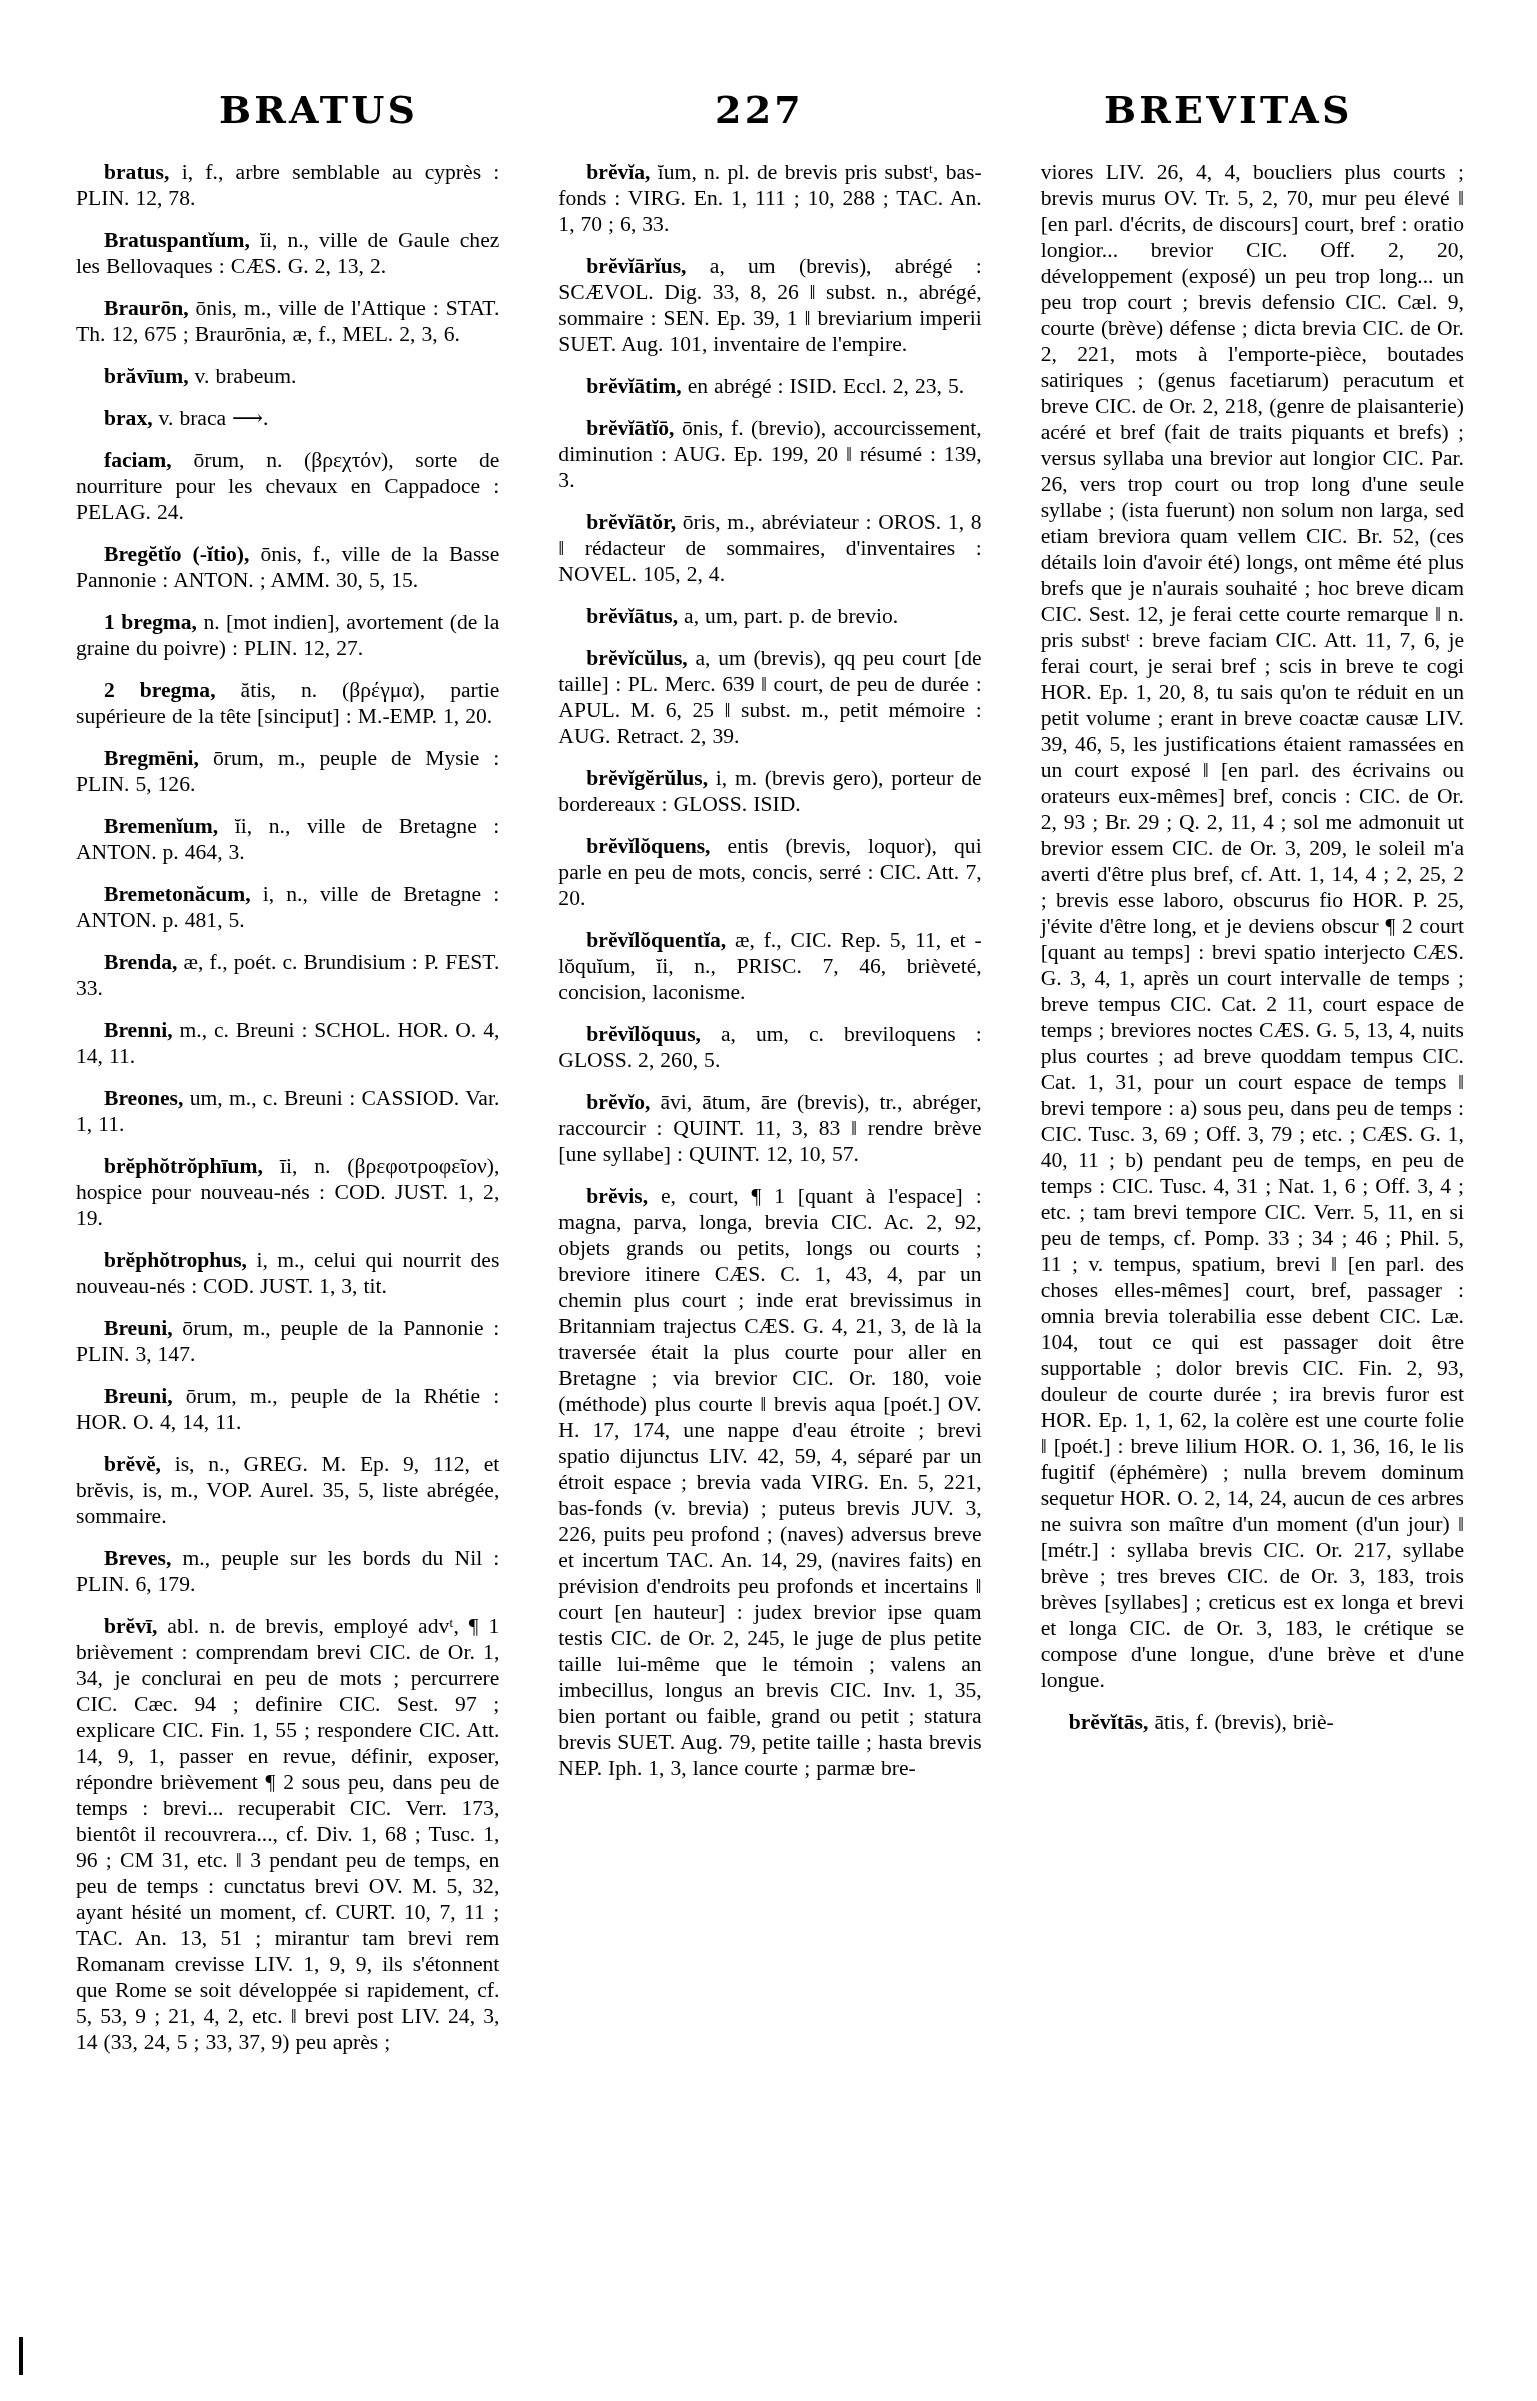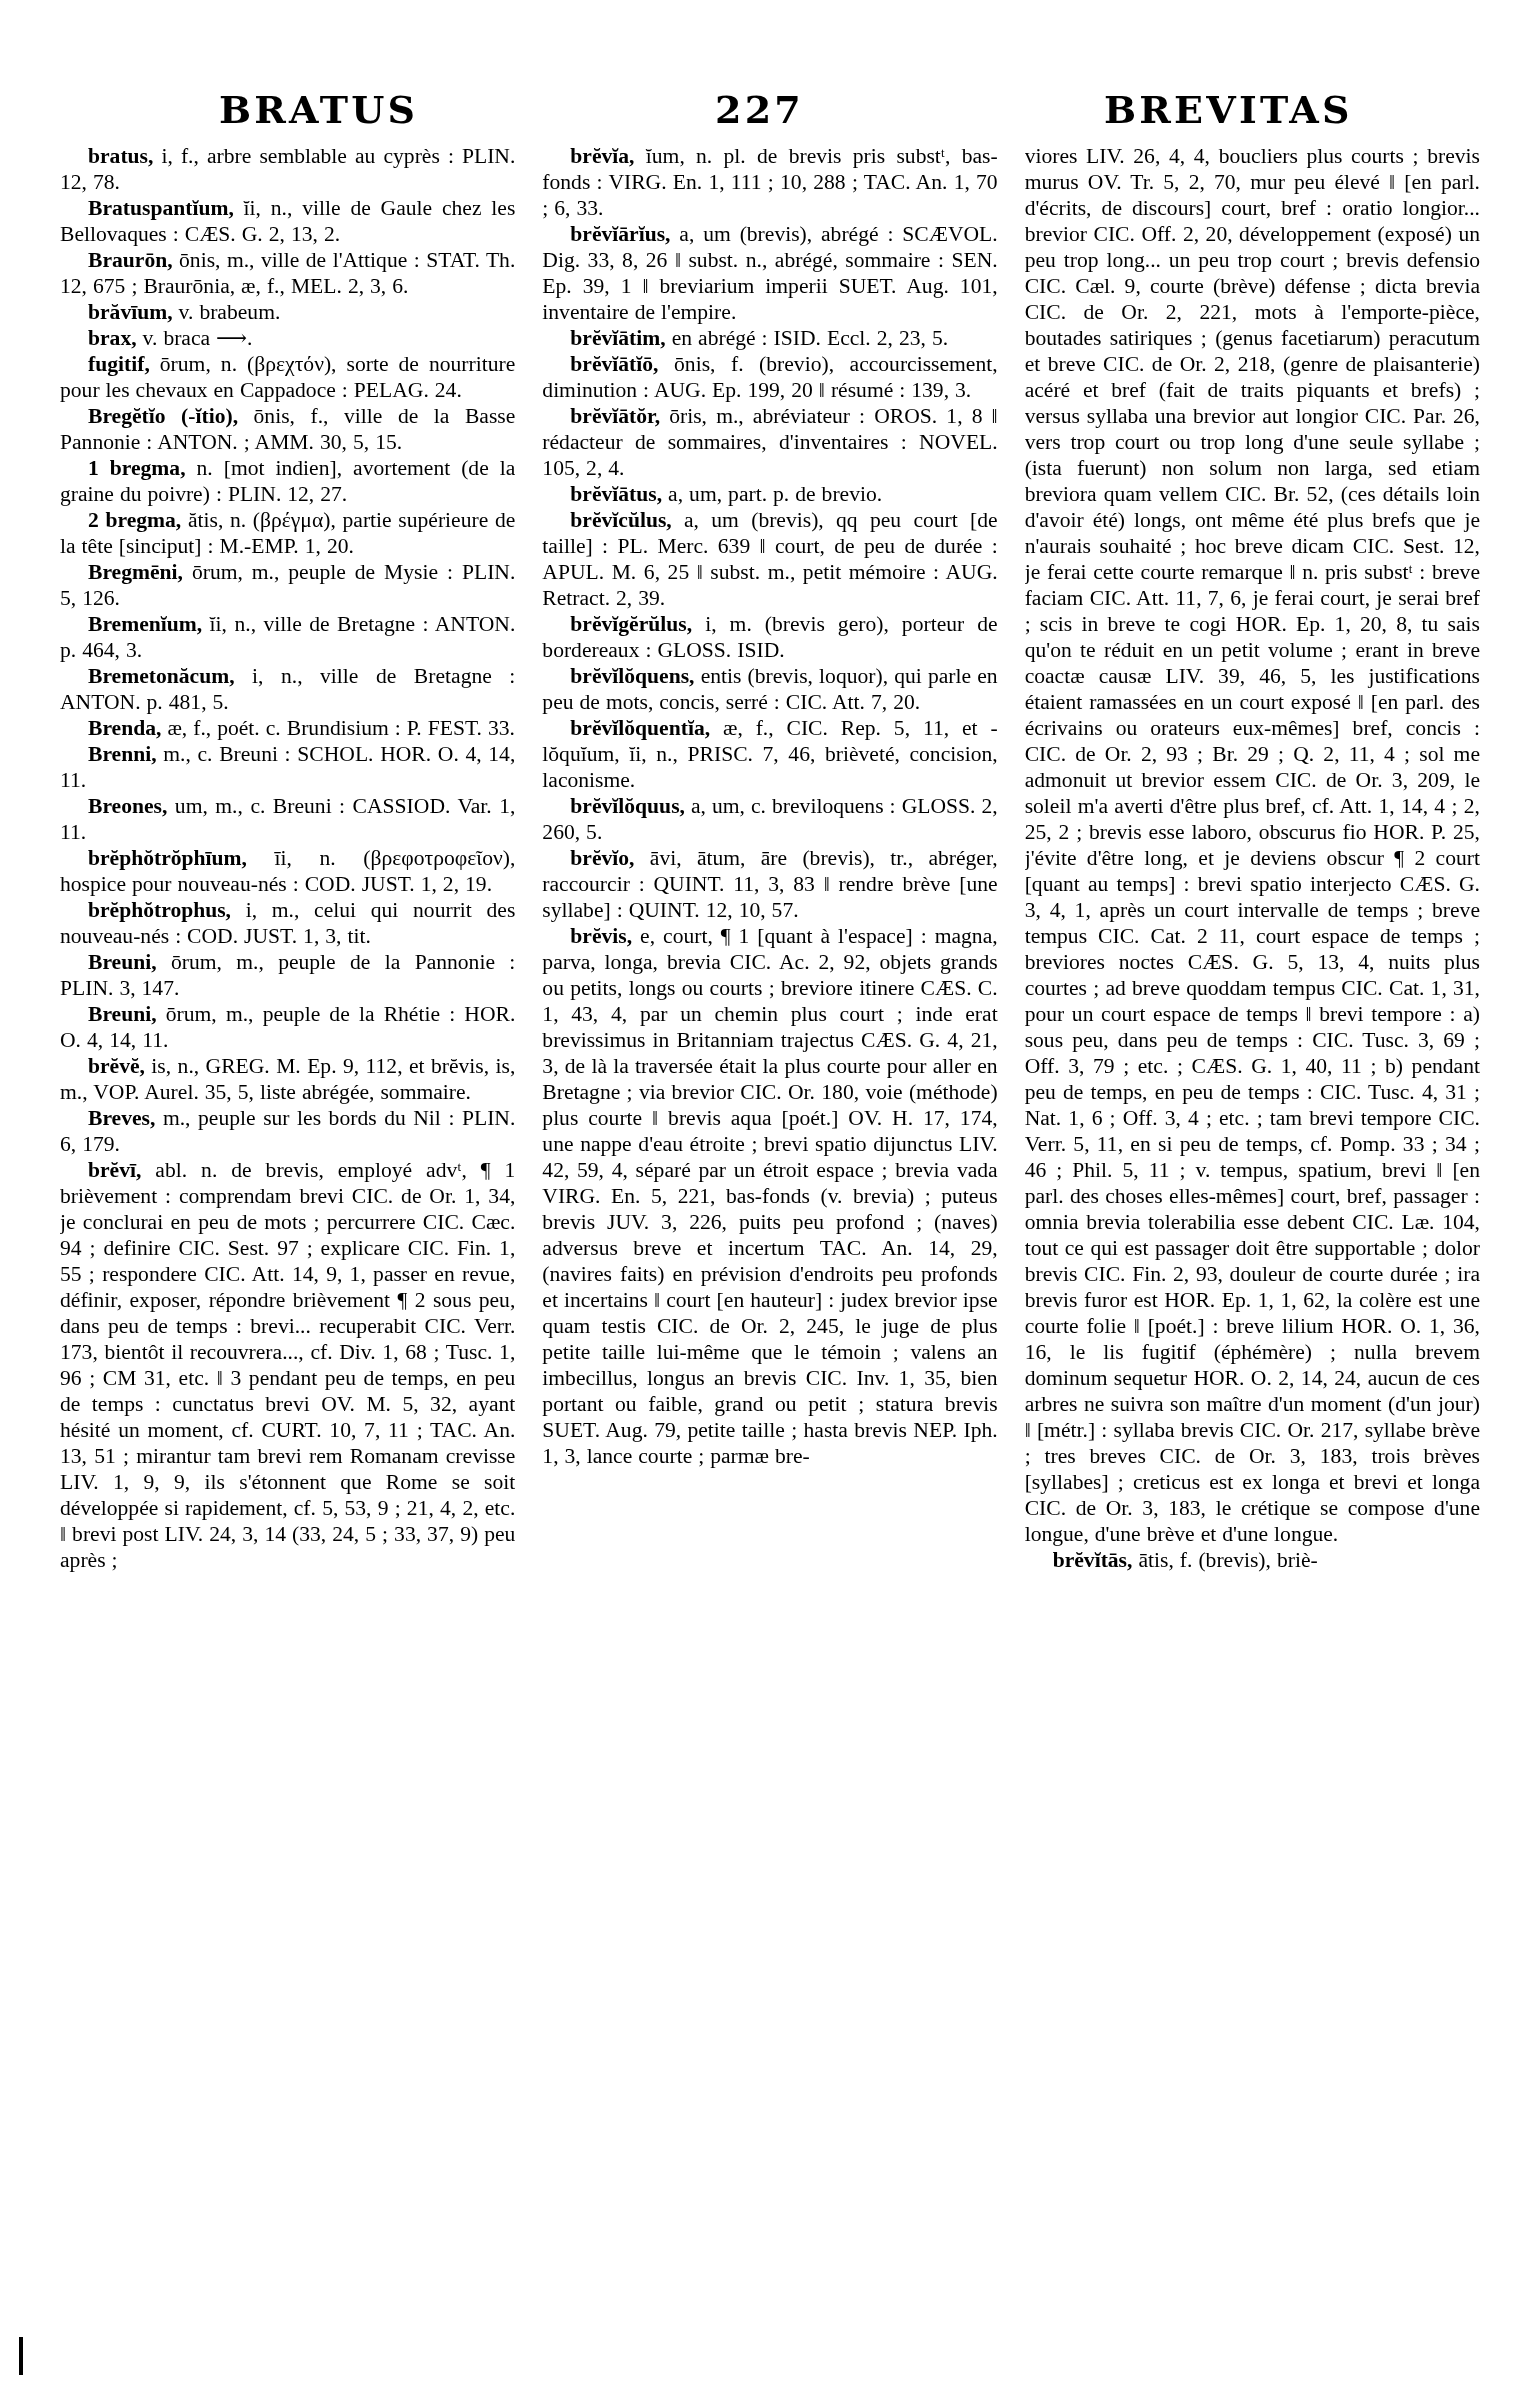--- a/index.html
+++ b/index.html
@@ -22,21 +22,21 @@
   .header-right { left:1104px; }
 
   .columns {
     position:absolute; top:143px; left:60px;
     width:1420px; height:2188px;
     display:flex; gap:27px;
   }
   .col { flex:1 1 0; height:100%; overflow:hidden; }
 
   p.entry {
-    margin:0; padding:0;
+    margin:16px; padding:0;
     font-size:21.6px; line-height:26px;
     text-align:justify; text-indent:28px;
     word-spacing:0.6px;
   }
   p.entry.cont { text-indent:0; }
   b.lead { font-weight:bold; }
 
   .footer {
     position:absolute; left:6.3px; top:2348px;
     font-family:"DejaVu Sans","Liberation Sans",sans-serif;
@@ -58,21 +58,21 @@
     <span class="header-word header-right">BREVITAS</span>
   </div>
 
   <div class="columns">
     <div class="col" id="col-0">
         <p class="entry"><b class="lead">bratus,</b><span> i, f., arbre semblable au cyprès : PLIN. 12, 78.</span></p>
         <p class="entry"><b class="lead">Bratuspantĭum,</b><span> ĭi, n., ville de Gaule chez les Bellovaques : CÆS. G. 2, 13, 2.</span></p>
         <p class="entry"><b class="lead">Braurōn,</b><span> ōnis, m., ville de l'Attique : STAT. Th. 12, 675 ; Braurōnia, æ, f., MEL. 2, 3, 6.</span></p>
         <p class="entry"><b class="lead">brăvīum,</b><span> v. brabeum.</span></p>
         <p class="entry"><b class="lead">brax,</b><span> v. braca ⟶.</span></p>
-        <p class="entry"><b class="lead">fugitif,</b><span> ōrum, n. (βρεχτόν), sorte de nourriture pour les chevaux en Cappadoce : PELAG. 24.</span></p>
+        <p class="entry"><b class="lead">faciam,</b><span> ōrum, n. (βρεχτόν), sorte de nourriture pour les chevaux en Cappadoce : PELAG. 24.</span></p>
         <p class="entry"><b class="lead">Bregĕtĭo (-ĭtio),</b><span> ōnis, f., ville de la Basse Pannonie : ANTON. ; AMM. 30, 5, 15.</span></p>
         <p class="entry"><b class="lead">1 bregma,</b><span> n. [mot indien], avortement (de la graine du poivre) : PLIN. 12, 27.</span></p>
         <p class="entry"><b class="lead">2 bregma,</b><span> ătis, n. (βρέγμα), partie supérieure de la tête [sinciput] : M.-EMP. 1, 20.</span></p>
         <p class="entry"><b class="lead">Bregmēni,</b><span> ōrum, m., peuple de Mysie : PLIN. 5, 126.</span></p>
         <p class="entry"><b class="lead">Bremenĭum,</b><span> ĭi, n., ville de Bretagne : ANTON. p. 464, 3.</span></p>
         <p class="entry"><b class="lead">Bremetonăcum,</b><span> i, n., ville de Bretagne : ANTON. p. 481, 5.</span></p>
         <p class="entry"><b class="lead">Brenda,</b><span> æ, f., poét. c. Brundisium : P. FEST. 33.</span></p>
         <p class="entry"><b class="lead">Brenni,</b><span> m., c. Breuni : SCHOL. HOR. O. 4, 14, 11.</span></p>
         <p class="entry"><b class="lead">Breones,</b><span> um, m., c. Breuni : CASSIOD. Var. 1, 11.</span></p>
         <p class="entry"><b class="lead">brĕphŏtrŏphīum,</b><span> īi, n. (βρεφοτροφεῖον), hospice pour nouveau-nés : COD. JUST. 1, 2, 19.</span></p>

